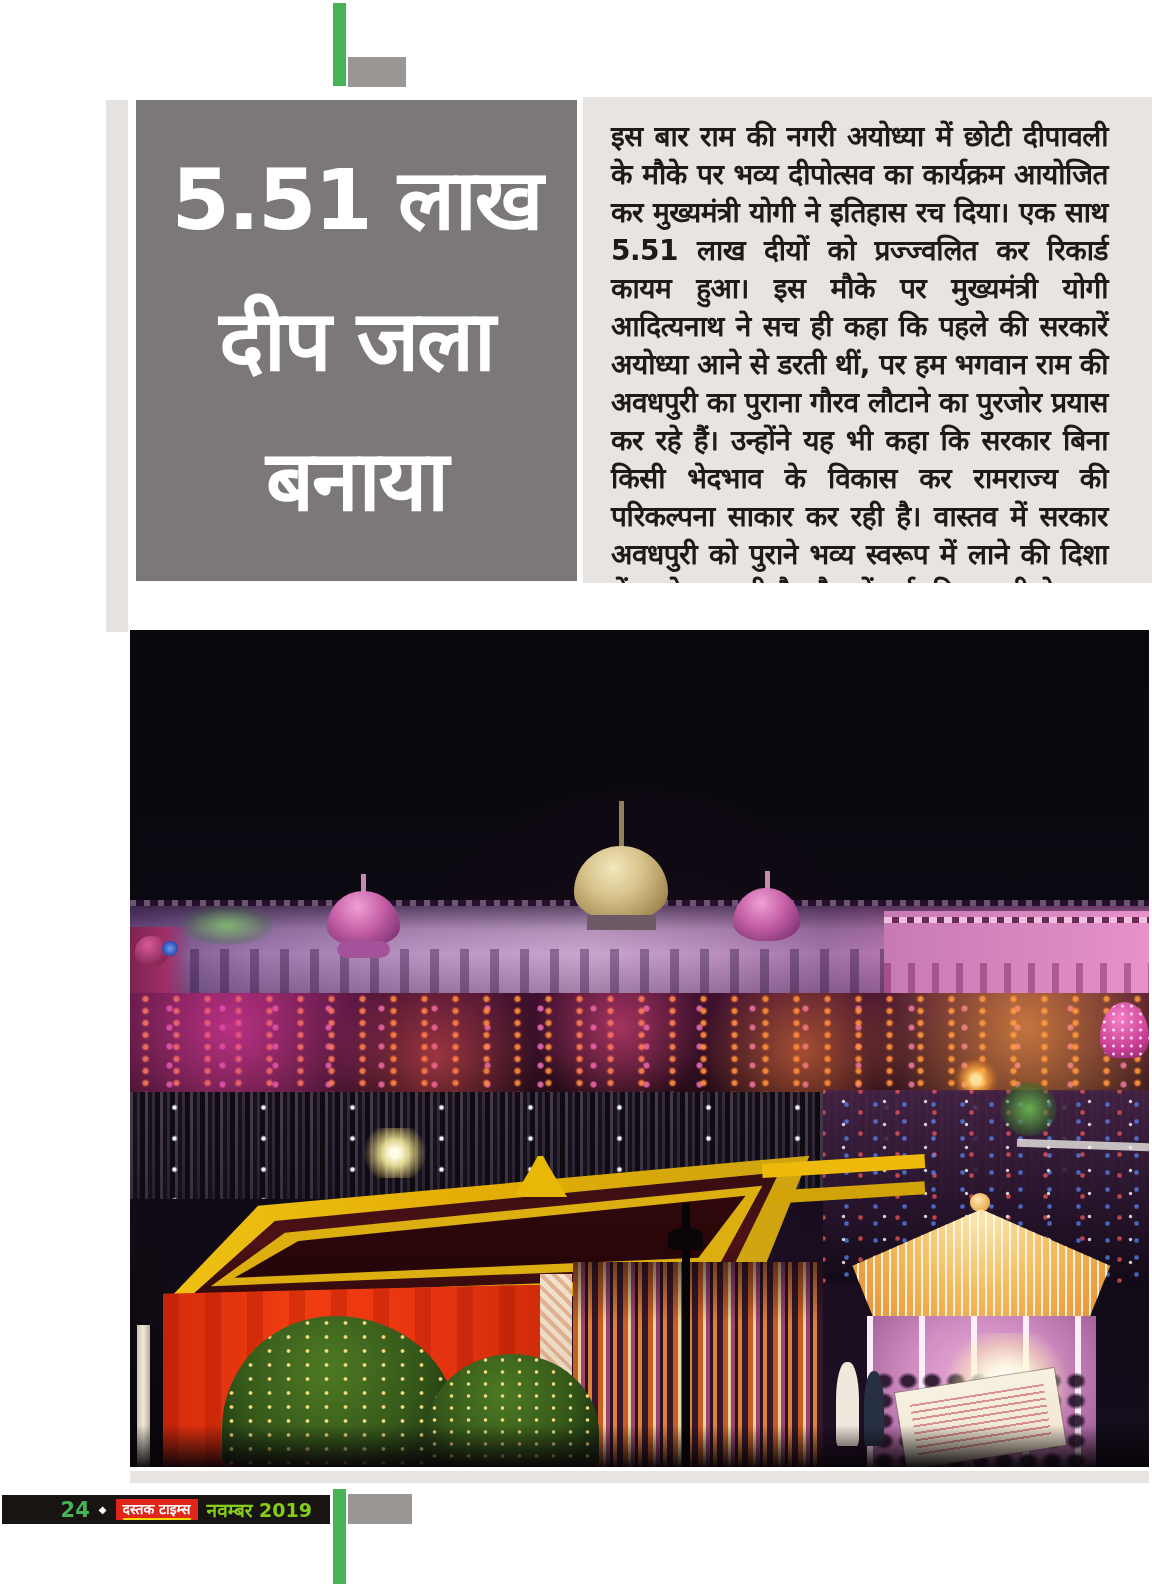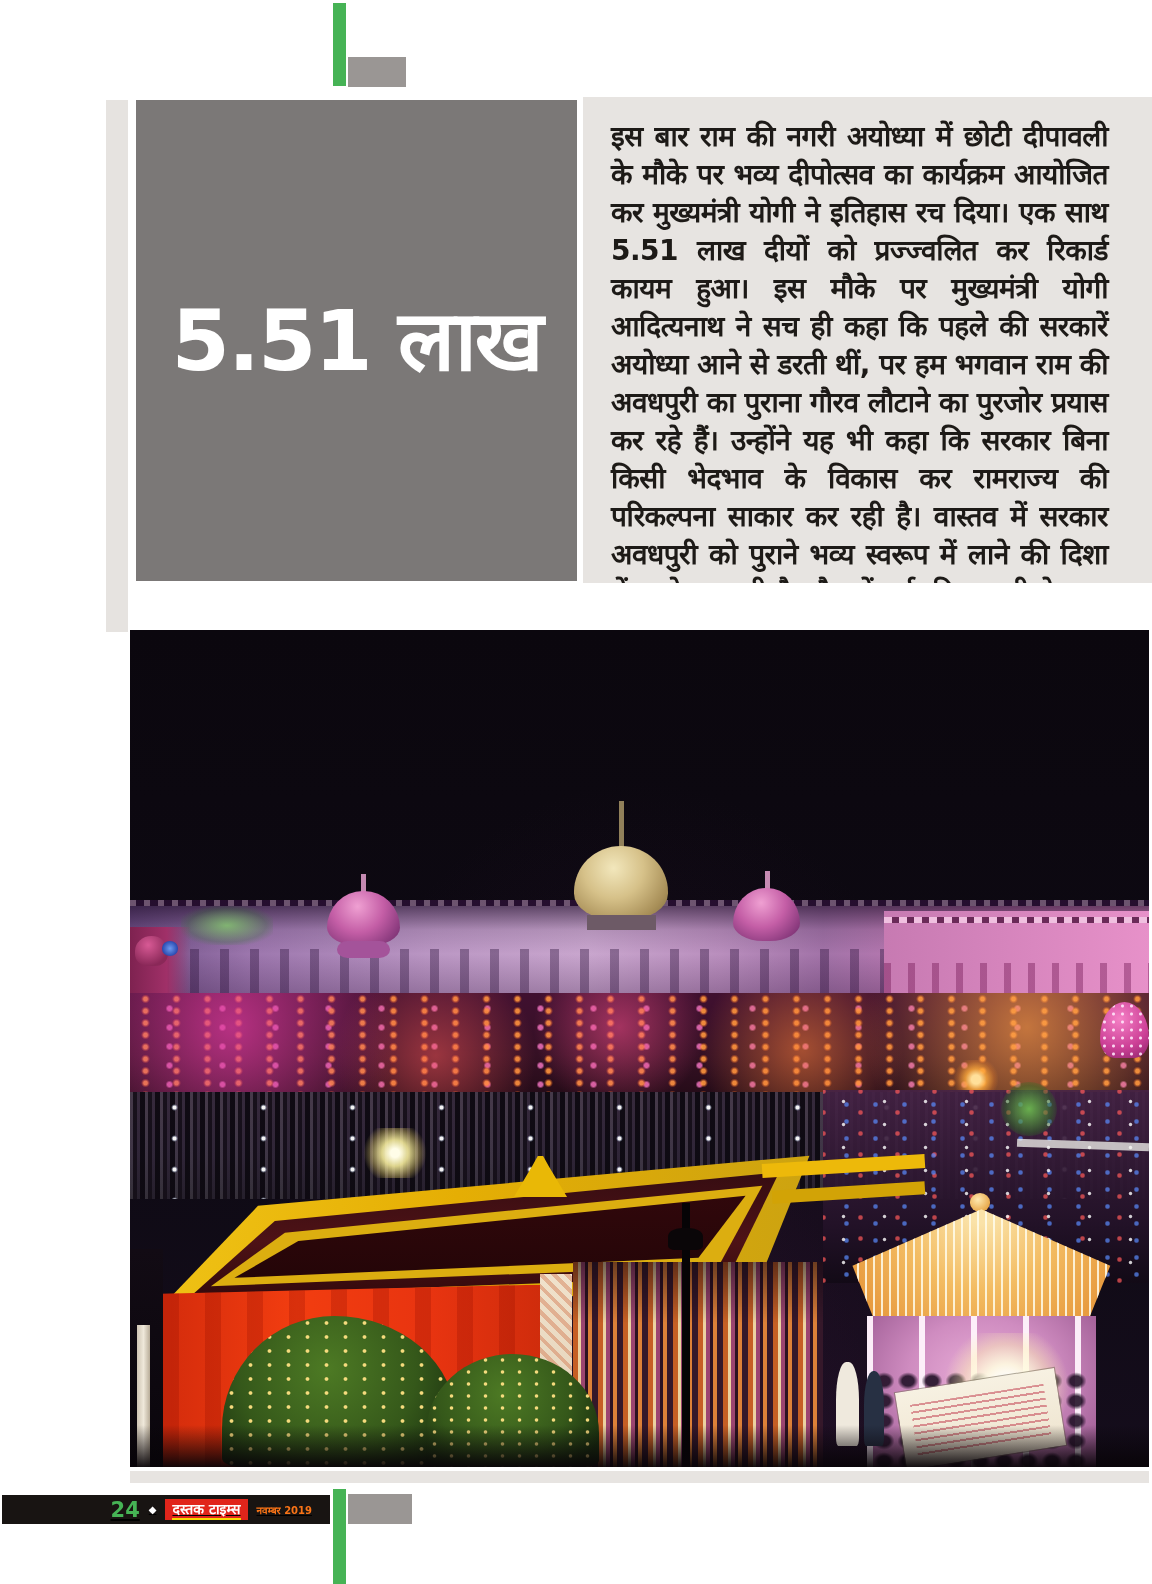--- a/index.html
+++ b/index.html
@@ -174,41 +174,43 @@
   .pole{left:54.2%;top:68.5%;width:0.8%;height:31.5%;background:#060406;}
   .pole-head{left:52.8%;top:71.5%;width:3.4%;height:2.6%;background:#0a0608;border-radius:40% 40% 20% 20%;}
   .vignette{left:0;bottom:0;width:100%;height:5%;
       background:linear-gradient(0deg,rgba(8,4,8,.95),rgba(8,4,8,0));}
 
   .photo-understrip{left:130px;top:1471px;width:1019px;height:12px;background:#e7e4e1;}
 
   
   .footer-bar{left:2px;top:1495px;width:328px;height:29px;background:#181412;
       display:flex;align-items:center;justify-content:flex-end;gap:9px;
-      padding-right:18px;box-sizing:border-box;text-decoration:underline;}
+      padding-right:18px;box-sizing:border-box;}
   .page-number{color:#46b355;font-size:21px;font-weight:bold;}
   .diamond{color:#ffffff;font-size:10px;}
   .magazine-logo{background:#e1251b;color:#ffffff;font-size:14px;font-weight:bold;
       padding:2px 7px 3px;line-height:16px;white-space:nowrap;}
   .magazine-logo span{border-bottom:2px solid #f8d800;padding-bottom:1px;}
-  .issue-date{color:#f97316;font-size:10px;font-weight:bold;white-space:nowrap;}
+  .issue-date{color:#84cc16;font-size:19px;font-weight:bold;white-space:nowrap;}
   .footer-green-bar{left:333px;top:1489px;width:13px;height:95px;background:#46b355;}
   .footer-gray-square{left:348px;top:1494px;width:64px;height:30px;background:#9a9694;}
 </style>
 </head>
 <body>
 
 <div class="page">
 
   <div class="abs top-green-bar"></div>
   <div class="abs header-gray-square"></div>
 
   <div class="abs side-strip"></div>
   <div class="abs headline-box">
     <div class="headline-line">5.51 लाख</div>
+    <div class="headline-line">दीप जला</div>
+    <div class="headline-line">बनाया</div>
   </div>
 
   <div class="abs article-panel">
     <div class="article-body">इस बार राम की नगरी अयोध्या में छोटी दीपावली के मौके पर भव्य दीपोत्सव का कार्यक्रम आयोजित कर मुख्यमंत्री योगी ने इतिहास रच दिया। एक साथ 5.51 लाख दीयों को प्रज्ज्वलित कर रिकार्ड कायम हुआ। इस मौके पर मुख्यमंत्री योगी आदित्यनाथ ने सच ही कहा कि पहले की सरकारें अयोध्या आने से डरती थीं, पर हम भगवान राम की अवधपुरी का पुराना गौरव लौटाने का पुरजोर प्रयास कर रहे हैं। उन्होंने यह भी कहा कि सरकार बिना किसी भेदभाव के विकास कर रामराज्य की परिकल्पना साकार कर रही है। वास्तव में सरकार अवधपुरी को पुराने भव्य स्वरूप में लाने की दिशा में आगे बढ़ रही है। सैकड़ों वर्ष की गुलामी के बाद हमने इन परम्पराओं व</div>
   </div>
 
   <div class="abs photo">
     <div class="abs parapet"></div>
     <div class="abs facade"></div>
     <div class="abs green-patch"></div>

